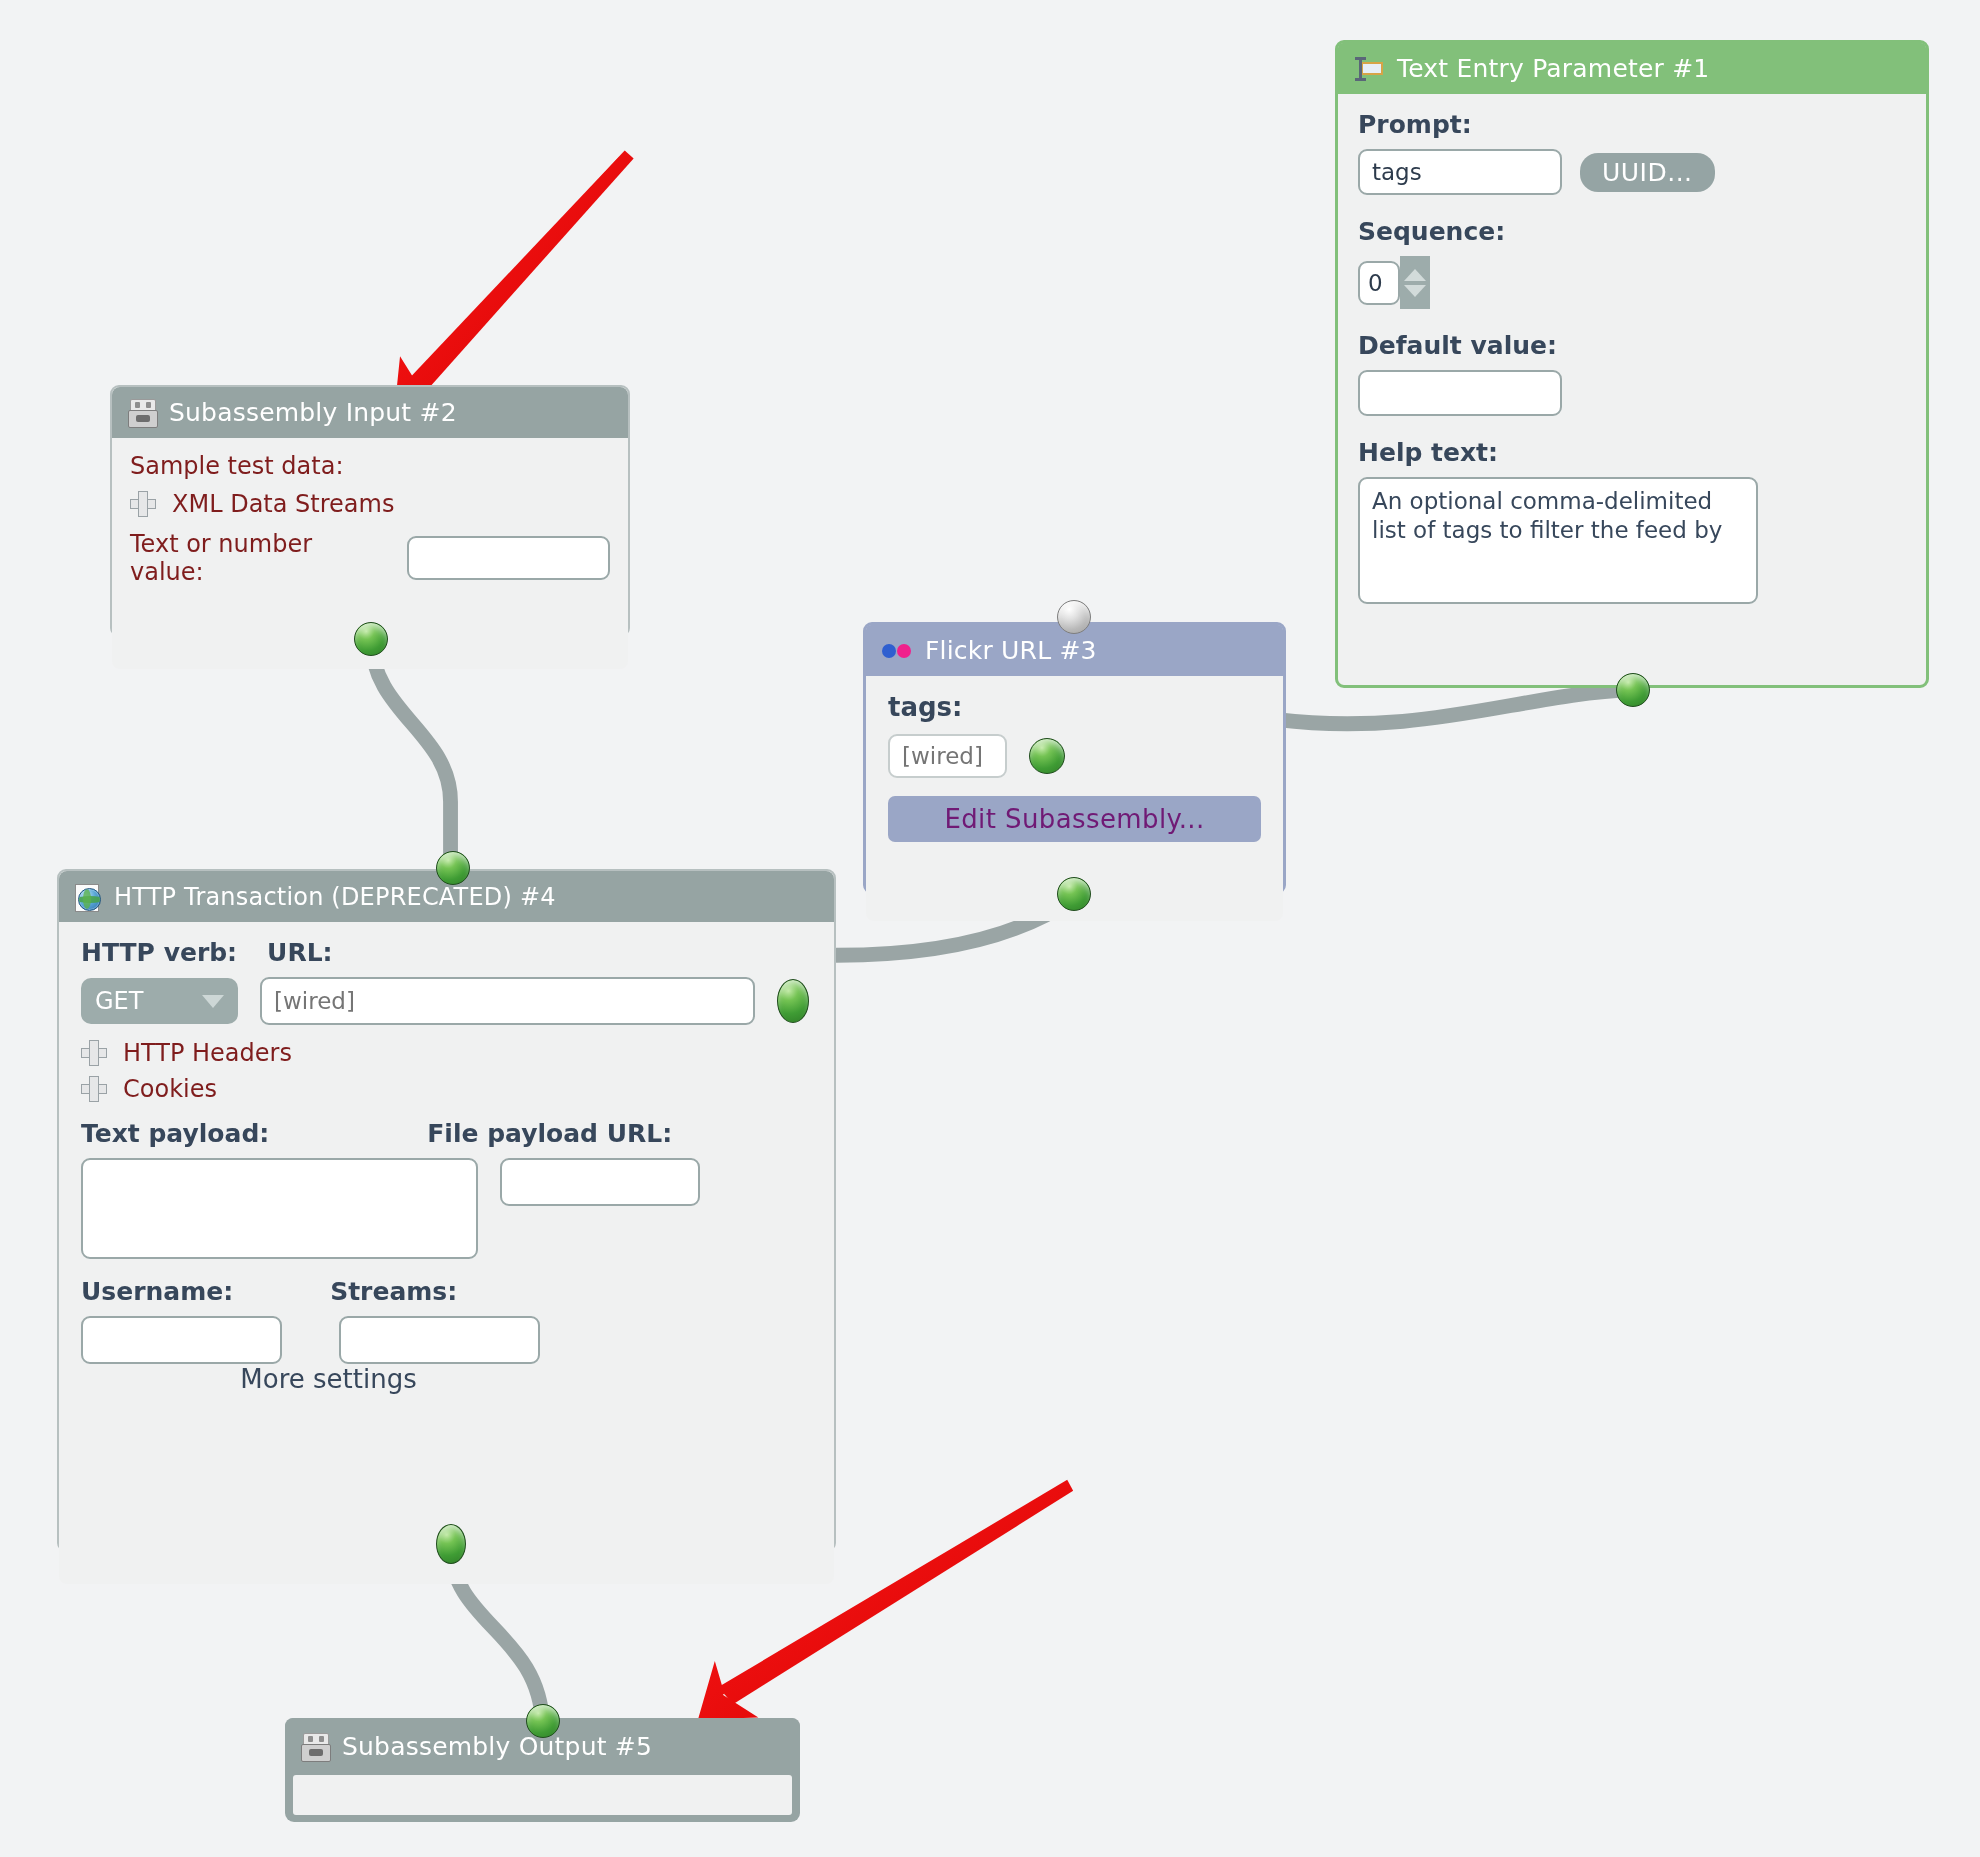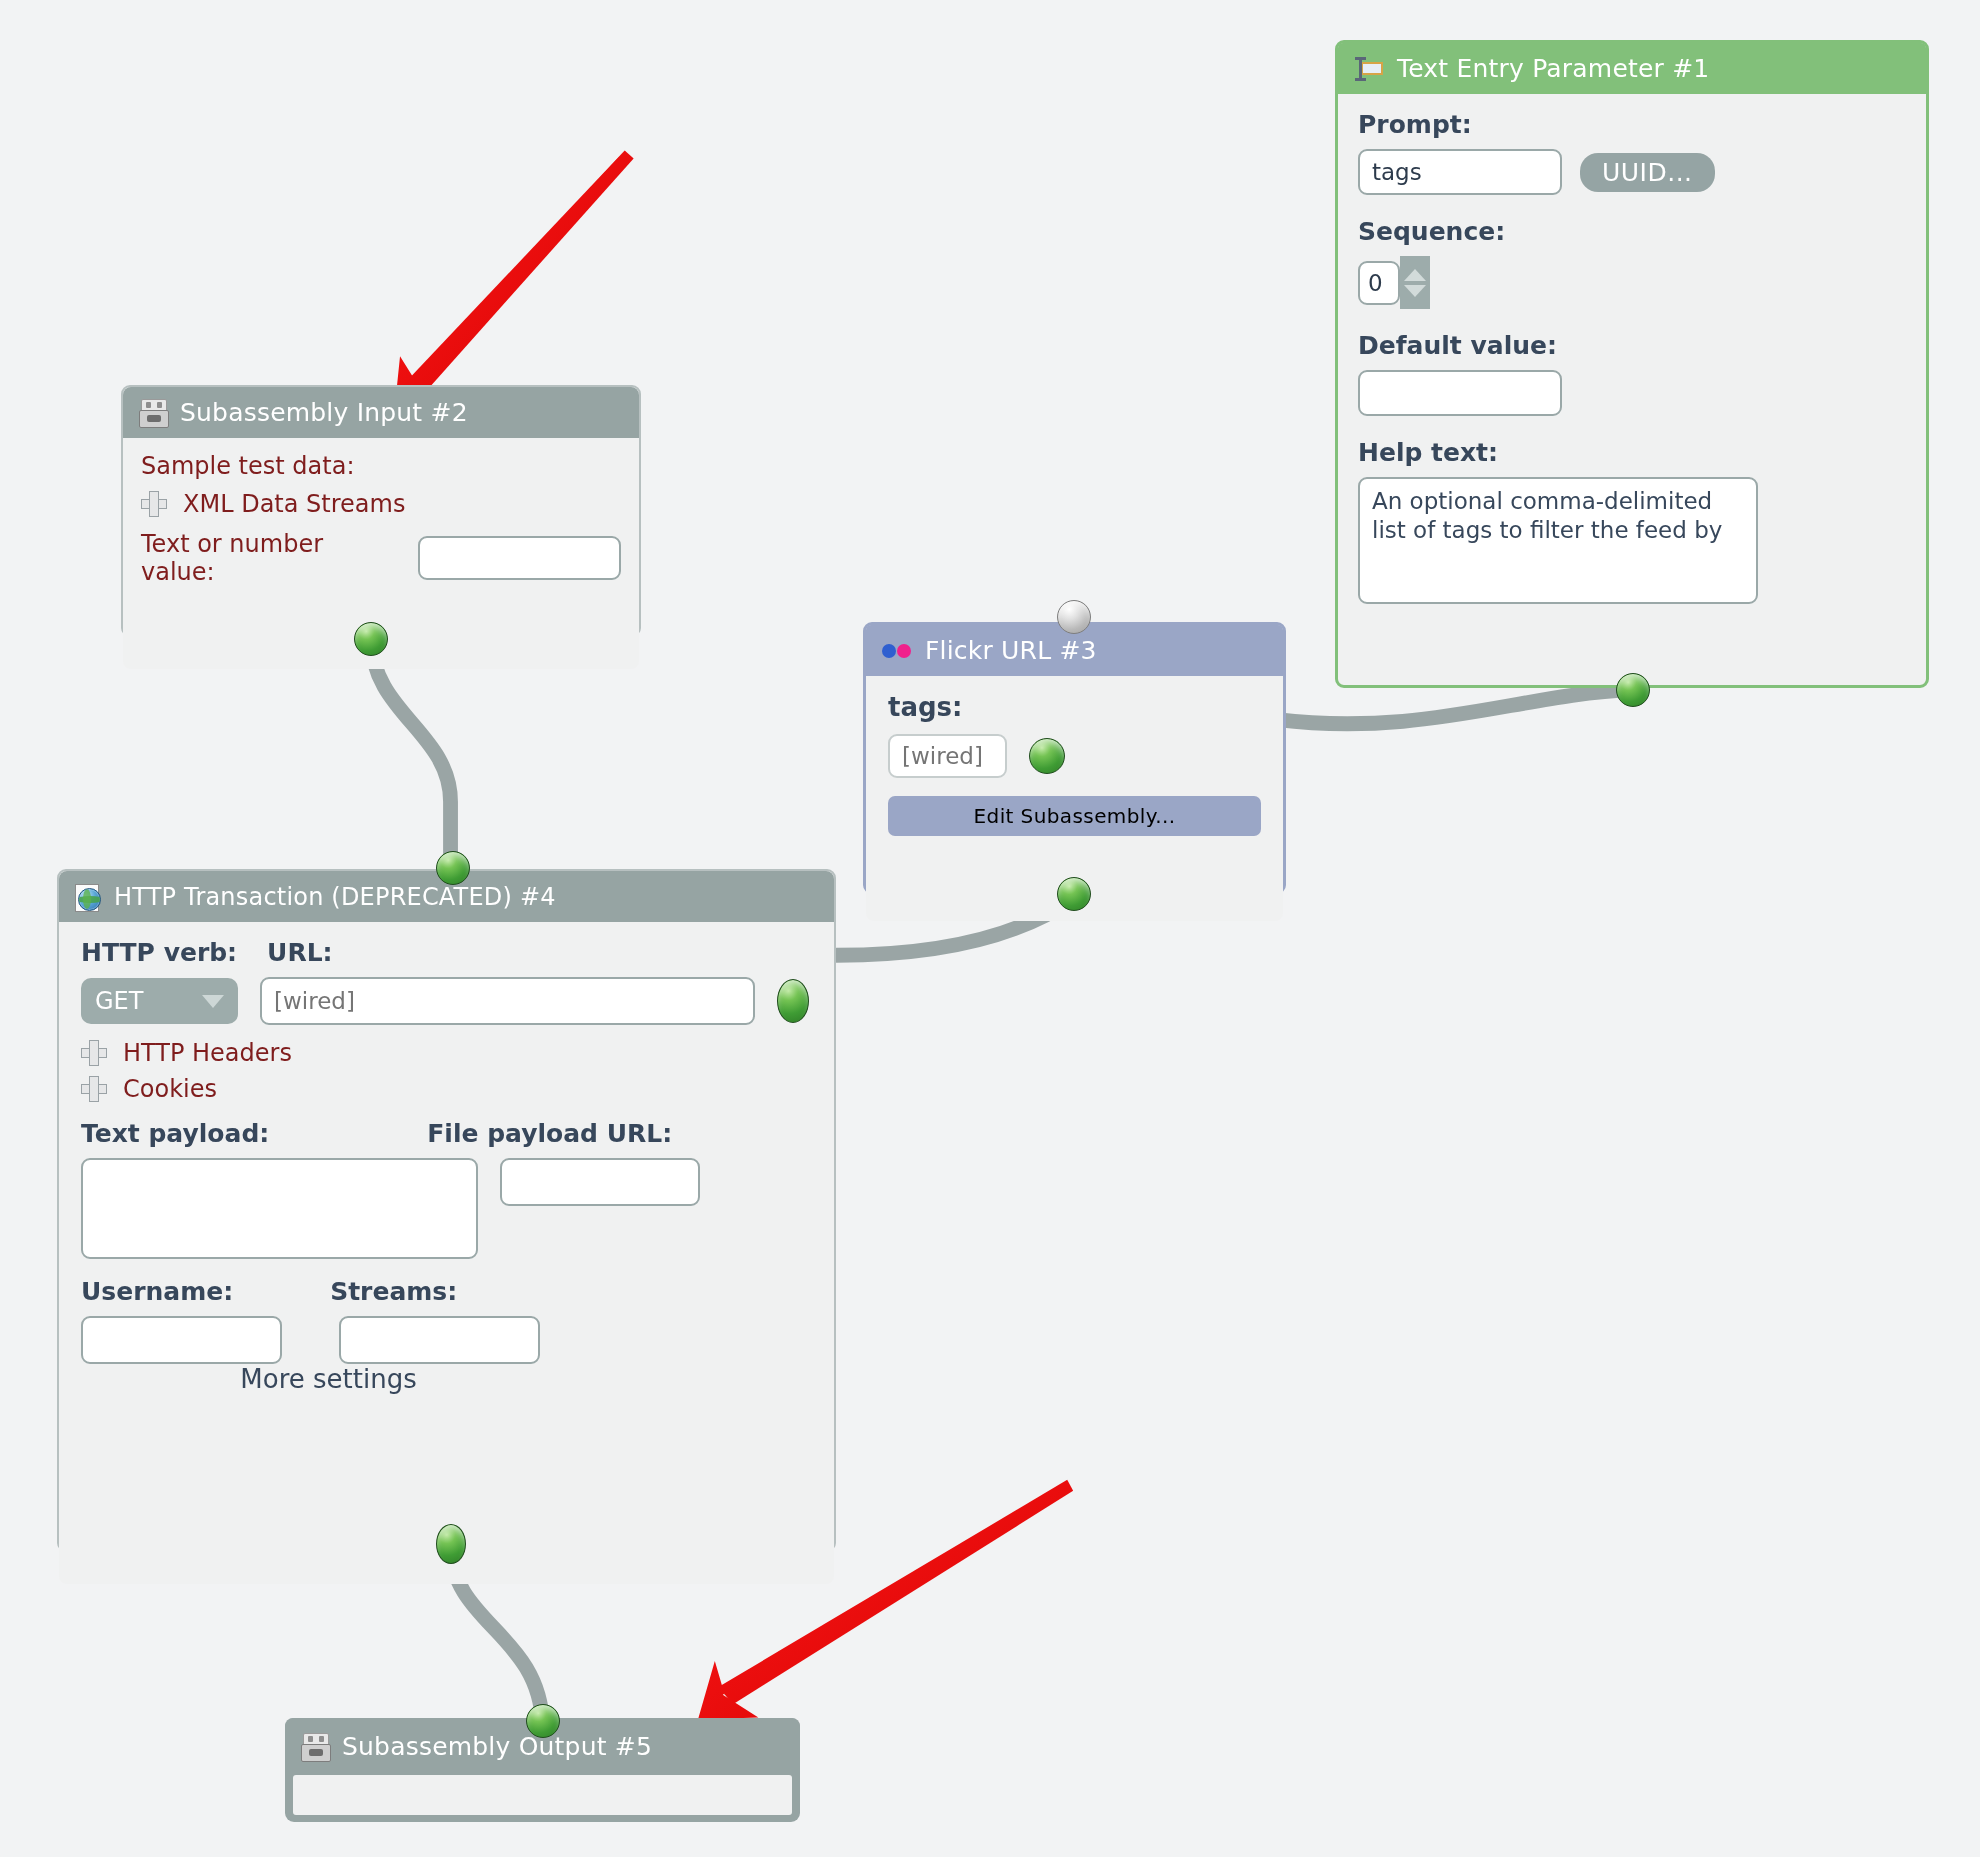--- a/index.html
+++ b/index.html
@@ -217,25 +217,25 @@
   .spinner .up, .spinner .dn {
     width: 0; height: 0;
     border-left: 11px solid transparent;
     border-right: 11px solid transparent;
   }
   .spinner .up { border-bottom: 12px solid #d2dbda; }
   .spinner .dn { border-top: 12px solid #d2dbda; }
 
   .editsub {
     background: #9aa6c6;
-    color: #000000;
+    color: #701a75;
     border: none;
     border-radius: 7px;
     font-family: "DejaVu Sans", "Liberation Sans", sans-serif;
-    font-size: 20px;
+    font-size: 26px;
     padding: 8px 0;
     width: 100%;
     cursor: pointer;
     letter-spacing: 0.4px;
   }
   .morelink {
     font-size: 26px;
     color: #37475b;
     text-align: center;
     cursor: pointer;
@@ -337,21 +337,21 @@
       <div class="lbl-bold" style="margin-top:22px;">Default value:</div>
       <input class="inp" type="text" style="width: 204px; height: 46px; margin-top: 10px;" value="">
 
       <div class="lbl-bold" style="margin-top:22px;">Help text:</div>
       <textarea class="ta" style="width: 400px; height: 127px; margin-top: 10px;">An optional comma-delimited list of tags to filter the feed by</textarea>
     </div>
   </div>
 
   <div class="term green" style="left:1616px; top:673px;"></div>
 
-  <div class="node" style="left:121px; top:385px; width:520px; height:252px;
+  <div class="node" style="left:110px; top:385px; width:520px; height:252px;
               background:#f0f1f1; border:2px solid #b7c0c0;">
     <div class="node-title bar-grey">
       <span class="ic ic-sub">
         <span class="top"></span>
           <span class="bot"></span>
       </span>
       <span>Subassembly Input #2</span>
     </div>
     <div class="node-body" style="height:199px;">
       <div class="lbl-plain">Sample test data:</div>

